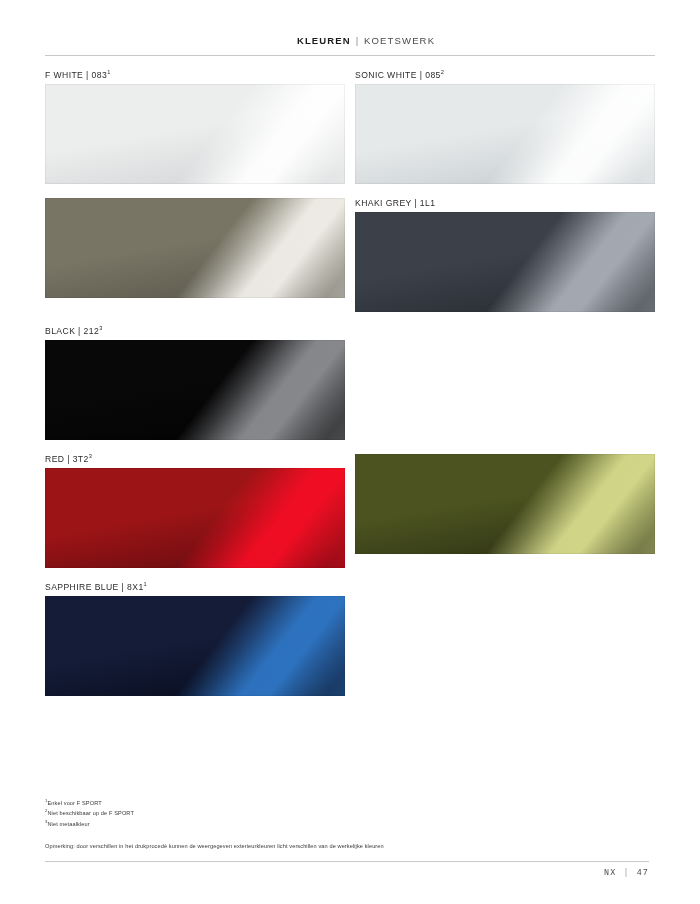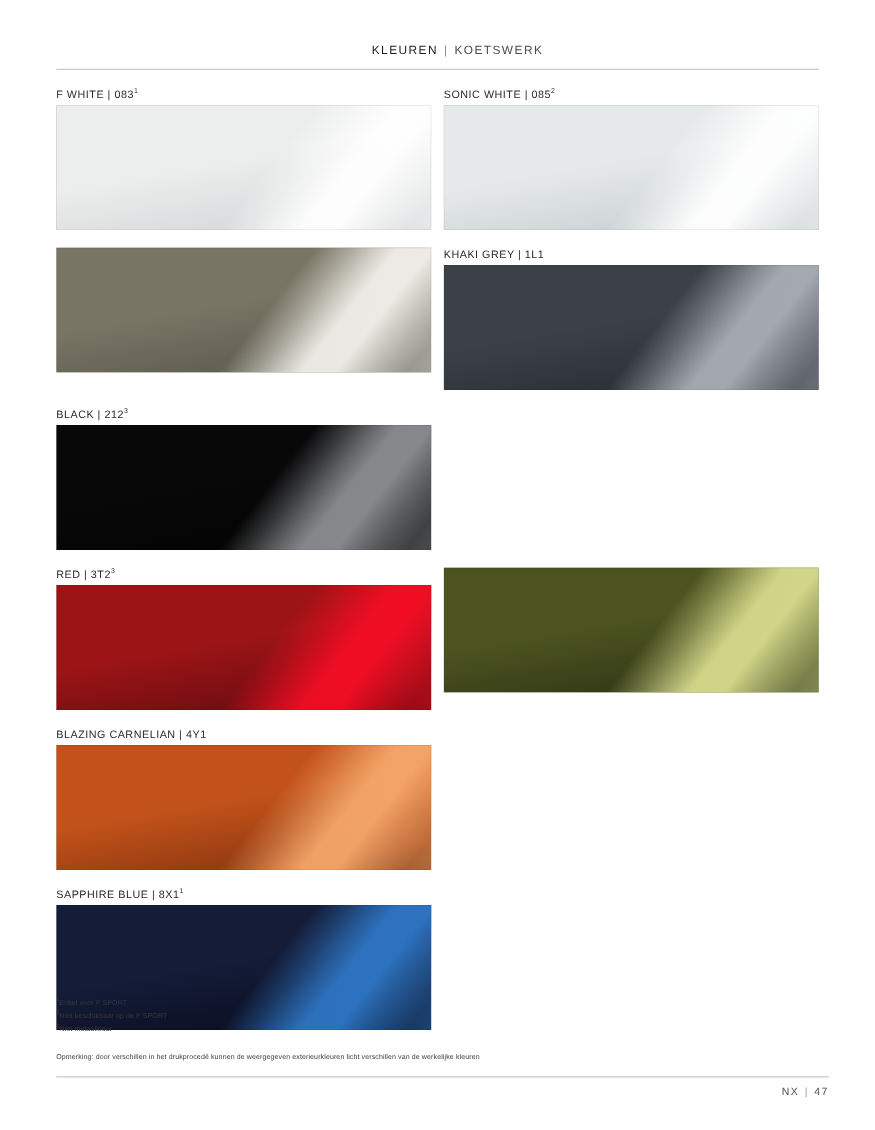--- a/index.html
+++ b/index.html
@@ -31,21 +31,21 @@
     position: relative;
   }
   .header-title {
     font-size: 9.5px;
     letter-spacing: 1.15px;
     color: #4a4a4a;
     display: inline-block;
     white-space: nowrap;
   }
   .header-title .bold {
-    font-weight: normal;
+    font-weight: bold;
     color: #1c1c1c;
     margin-left: 32px;
   }
   .header-title .sep {
     color: #8c8c8c;
     font-weight: normal;
     padding: 0 1px;
   }
   .header-rule {
     margin-top: 7px;
@@ -129,22 +129,23 @@
     font-size: 5.6px;
     letter-spacing: 0.1px;
     color: #3a3a3a;
     white-space: nowrap;
   }
 
   
   .page-footer {
     position: absolute;
     left: 45px;
-    right: 37px;
+    right: 51px;
     top: 861px;
+    font-family: Liberation Mono, monospace;
   }
   .footer-rule {
     border-top: 0.7px solid #c9c9c9;
     width: 100%;
     height: 0;
   }
   .footer-text {
     margin-top: 6px;
     text-align: right;
     font-size: 8.4px;
@@ -224,29 +225,20 @@
       </div>
       <div class="cell right">
         <div class="swatch">
           <div class="base" style="background: linear-gradient(170deg, rgb(76, 83, 32) 0%, rgb(76, 83, 32) 45%, rgb(51, 56, 22) 85%, rgb(35, 39, 15) 100%);"></div>
           <div class="sheen" style="background: linear-gradient(128deg, rgba(0, 0, 0, 0) 60%, rgb(217, 222, 142) 92%, rgb(217, 222, 142) 100%); opacity: 0.55;"></div>
           <div class="sheen" style="background: linear-gradient(128deg, rgba(0, 0, 0, 0) 0%, rgba(0, 0, 0, 0) 54%, rgb(217, 222, 142) 68%, rgb(217, 222, 142) 74%, rgba(0, 0, 0, 0) 86%, rgba(0, 0, 0, 0) 100%); opacity: 0.92;"></div>
           <div class="edge"></div>
         </div>
       </div>
       <div class="cell left">
-        <div class="swatch-label">BLAZING CARNELIAN | 4Y1</div>
-        <div class="swatch">
-          <div class="base" style="background: linear-gradient(170deg, rgb(194, 82, 26) 0%, rgb(194, 82, 26) 45%, rgb(142, 56, 16) 85%, rgb(93, 35, 10) 100%);"></div>
-          <div class="sheen" style="background: linear-gradient(128deg, rgba(0, 0, 0, 0) 60%, rgb(246, 168, 107) 92%, rgb(246, 168, 107) 100%); opacity: 0.55;"></div>
-          <div class="sheen" style="background: linear-gradient(128deg, rgba(0, 0, 0, 0) 0%, rgba(0, 0, 0, 0) 54%, rgb(246, 168, 107) 68%, rgb(246, 168, 107) 74%, rgba(0, 0, 0, 0) 86%, rgba(0, 0, 0, 0) 100%); opacity: 0.92;"></div>
-          <div class="edge"></div>
-        </div>
-      </div>
-      <div class="cell left">
         <div class="swatch-label">SAPPHIRE BLUE | 8X1<sup>1</sup></div>
         <div class="swatch">
           <div class="base" style="background: linear-gradient(170deg, rgb(20, 28, 56) 0%, rgb(20, 28, 56) 45%, rgb(10, 15, 34) 85%, rgb(4, 6, 15) 100%);"></div>
           <div class="sheen" style="background: linear-gradient(128deg, rgba(0, 0, 0, 0) 60%, rgb(47, 120, 200) 92%, rgb(47, 120, 200) 100%); opacity: 0.55;"></div>
           <div class="sheen" style="background: linear-gradient(128deg, rgba(0, 0, 0, 0) 0%, rgba(0, 0, 0, 0) 54%, rgb(47, 120, 200) 68%, rgb(47, 120, 200) 74%, rgba(0, 0, 0, 0) 86%, rgba(0, 0, 0, 0) 100%); opacity: 0.92;"></div>
           <div class="edge"></div>
         </div>
       </div>
     </div>
 

